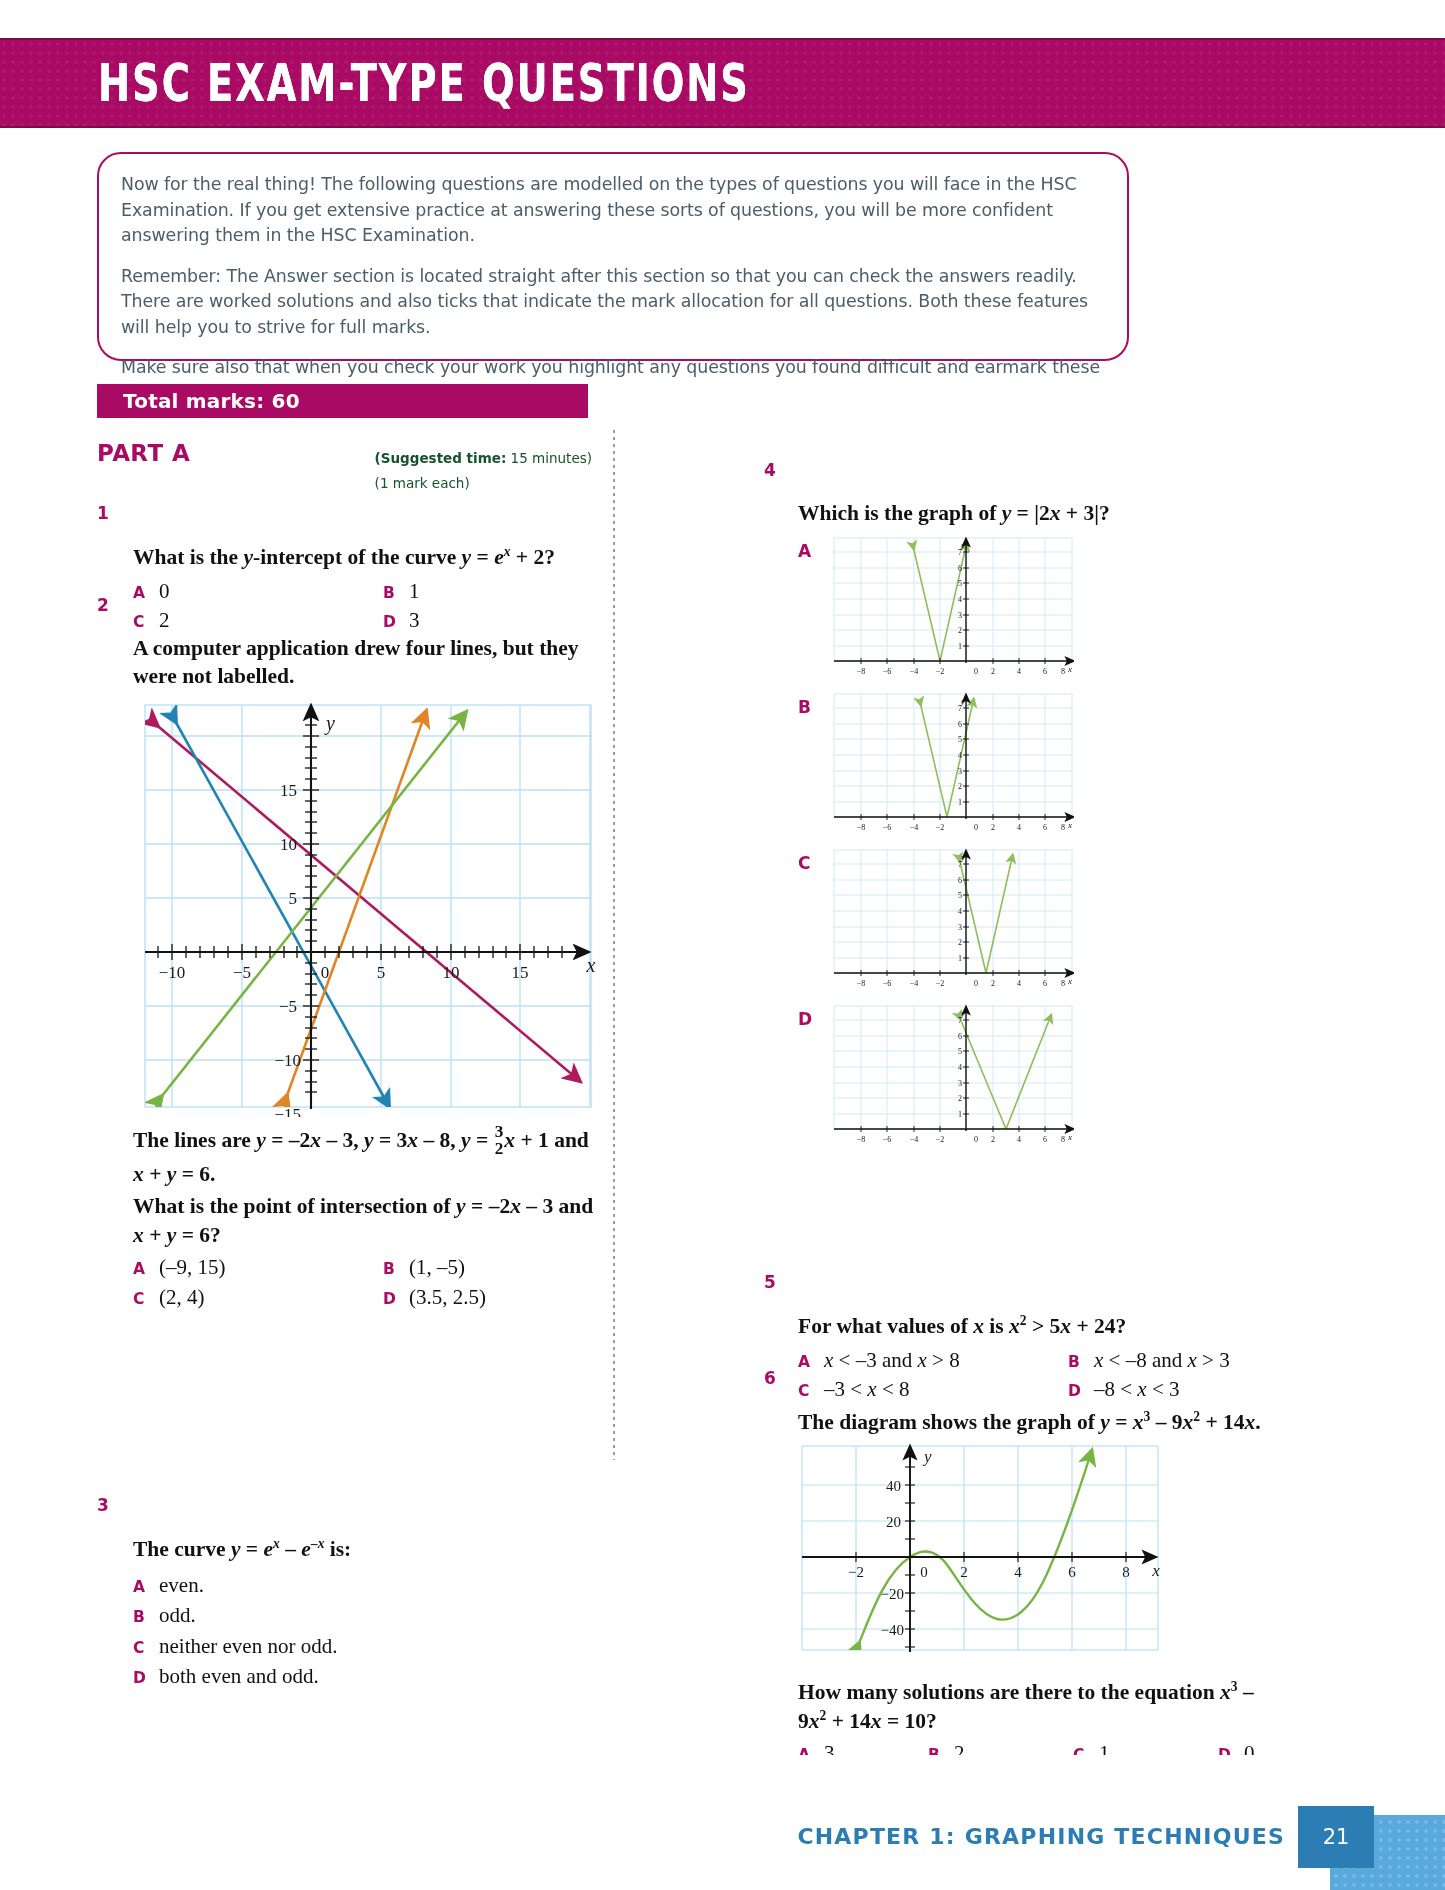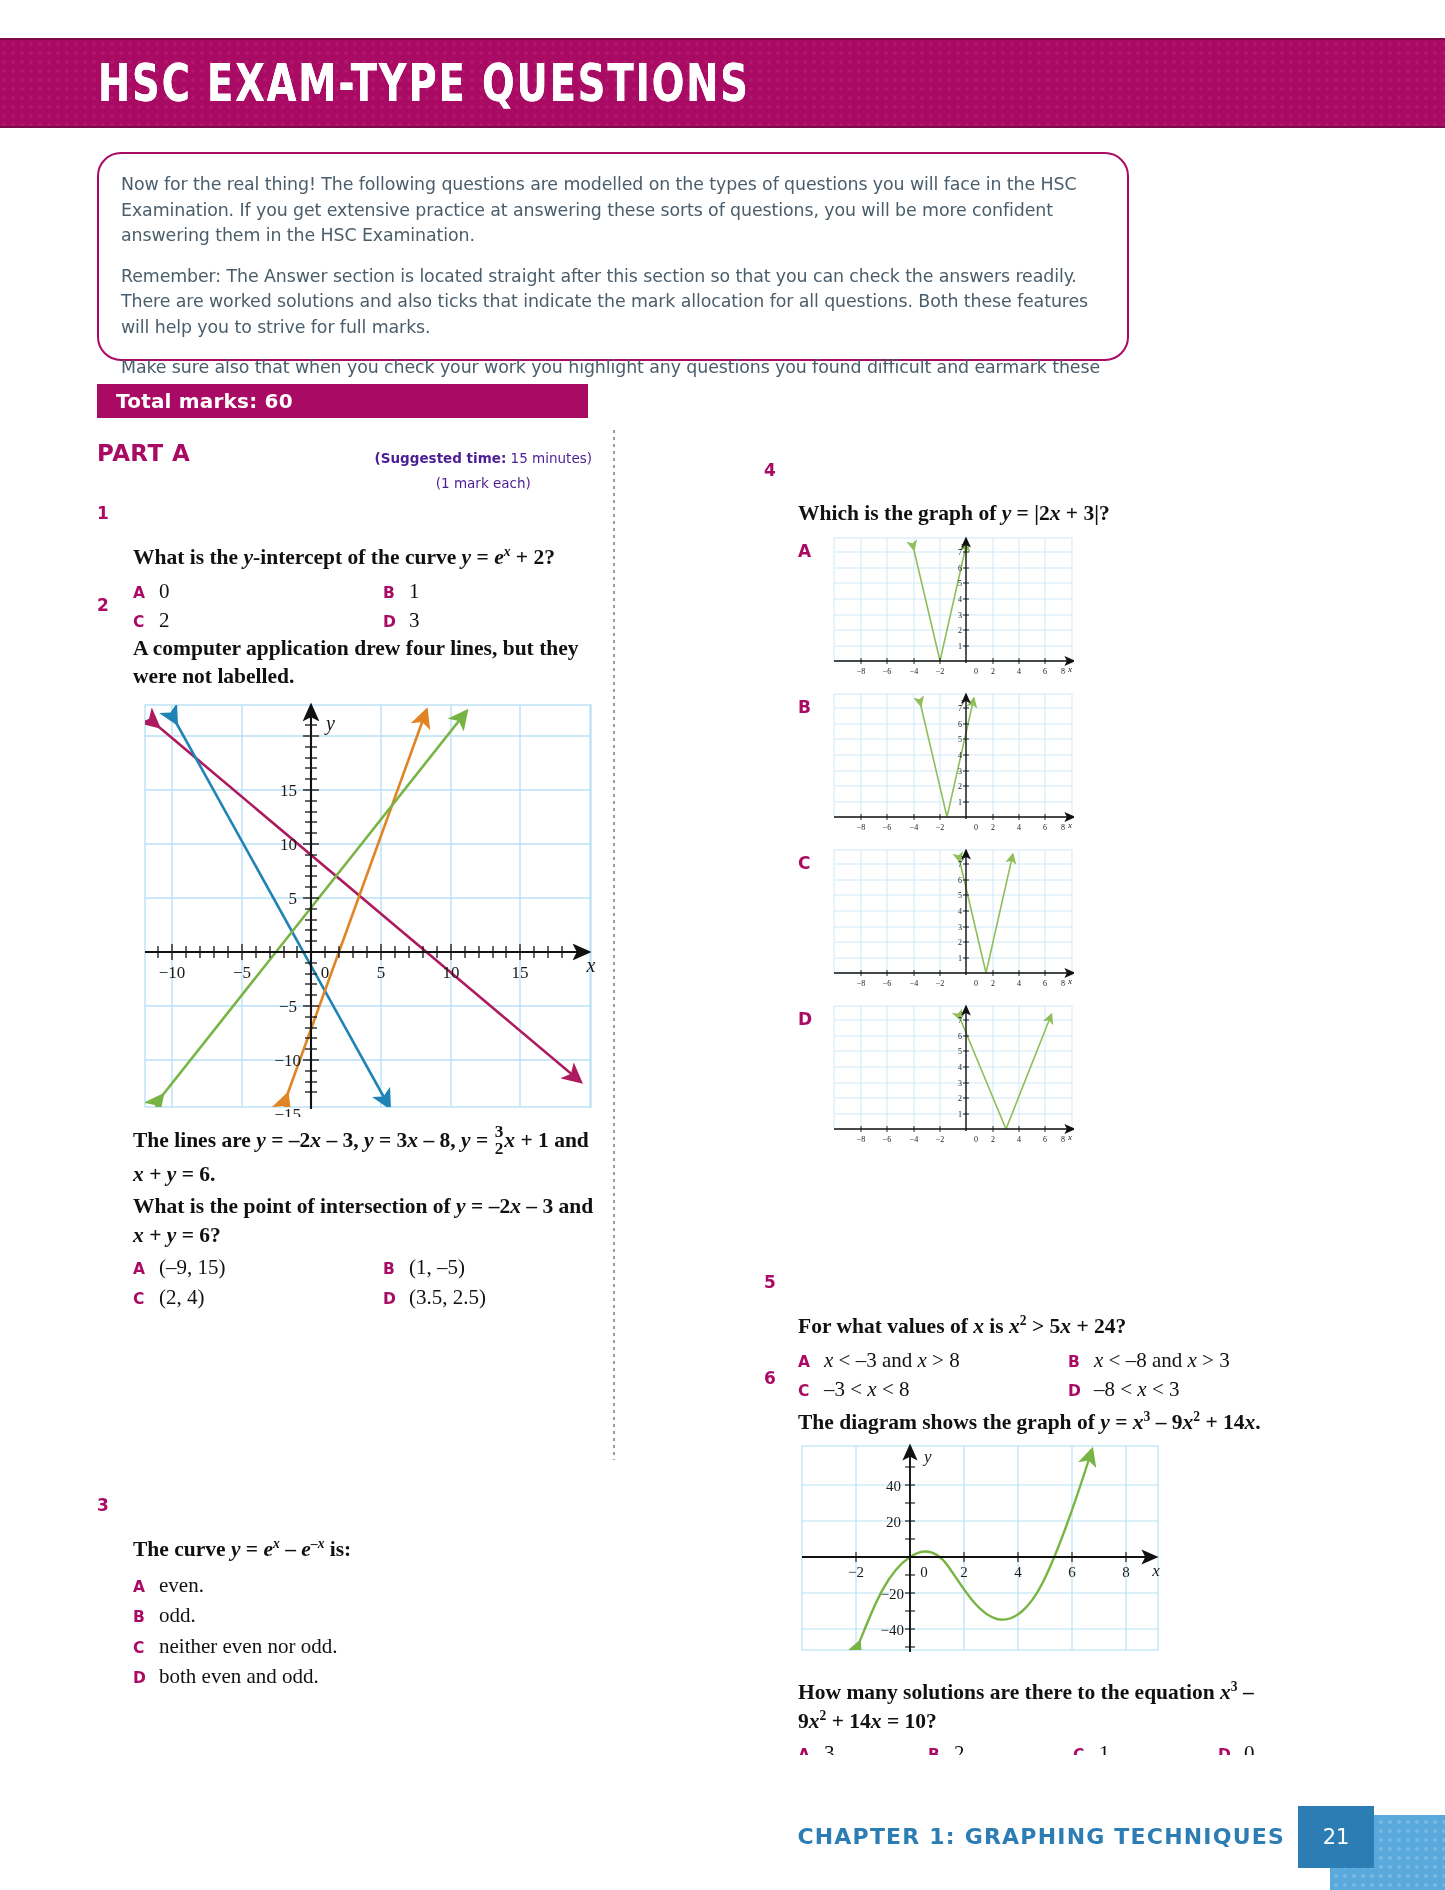--- a/index.html
+++ b/index.html
@@ -45,35 +45,35 @@
     font-size:17.4px; line-height:1.47;
     font-family:"DejaVu Sans", sans-serif;
     letter-spacing:-0.1px;
   }
   .intro-box p:last-child{ margin-bottom:0; }
 
   
   .marks-bar{
     position:absolute; left:97px; top:384px; width:491px; height:34px;
     background:#a90a63; color:#fff;
-    display:flex; align-items:center; padding-left:19px;
+    display:flex; align-items:center; padding-left:26px;
     font-family:"DejaVu Sans", sans-serif;
     font-size:20px; font-weight:bold; letter-spacing:0.2px;
   }
 
   
   .part-row{ position:absolute; left:97px; top:440px; width:495px; }
   .part-label{
     color:#a90a63; font-weight:bold; font-size:23px;
     font-family:"DejaVu Sans", sans-serif; letter-spacing:0.4px;
     display:inline-block;
   }
   .part-meta{
-    position:absolute; right:0; top:6px; text-align:center;
-    color:#4c1d95; font-size:13.5px; line-height:1.85;
+    position:absolute; right:0; top:6px; text-align:left;
+    color:#14532d; font-size:13.5px; line-height:1.85;
     font-family:"DejaVu Sans", sans-serif;
   }
   .part-meta b{ font-weight:bold; }
 
   
   .divider{
     position:absolute; left:613px; top:430px; width:2px; height:1030px;
     background-image:linear-gradient(to bottom,#9b9b9b 50%, rgba(255,255,255,0) 0%);
     background-size:2px 7px; background-repeat:repeat-y;
   }

